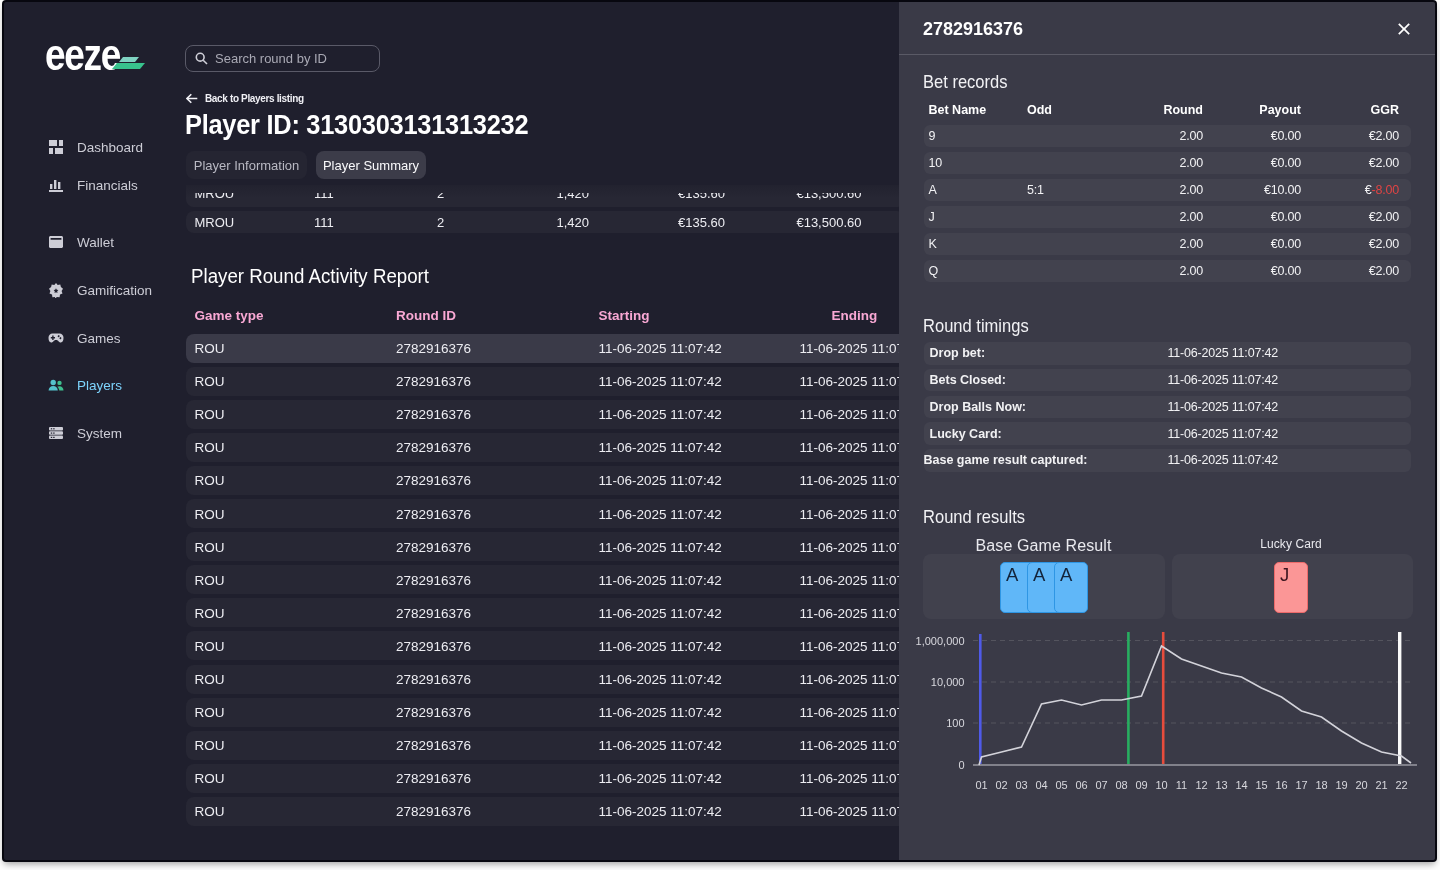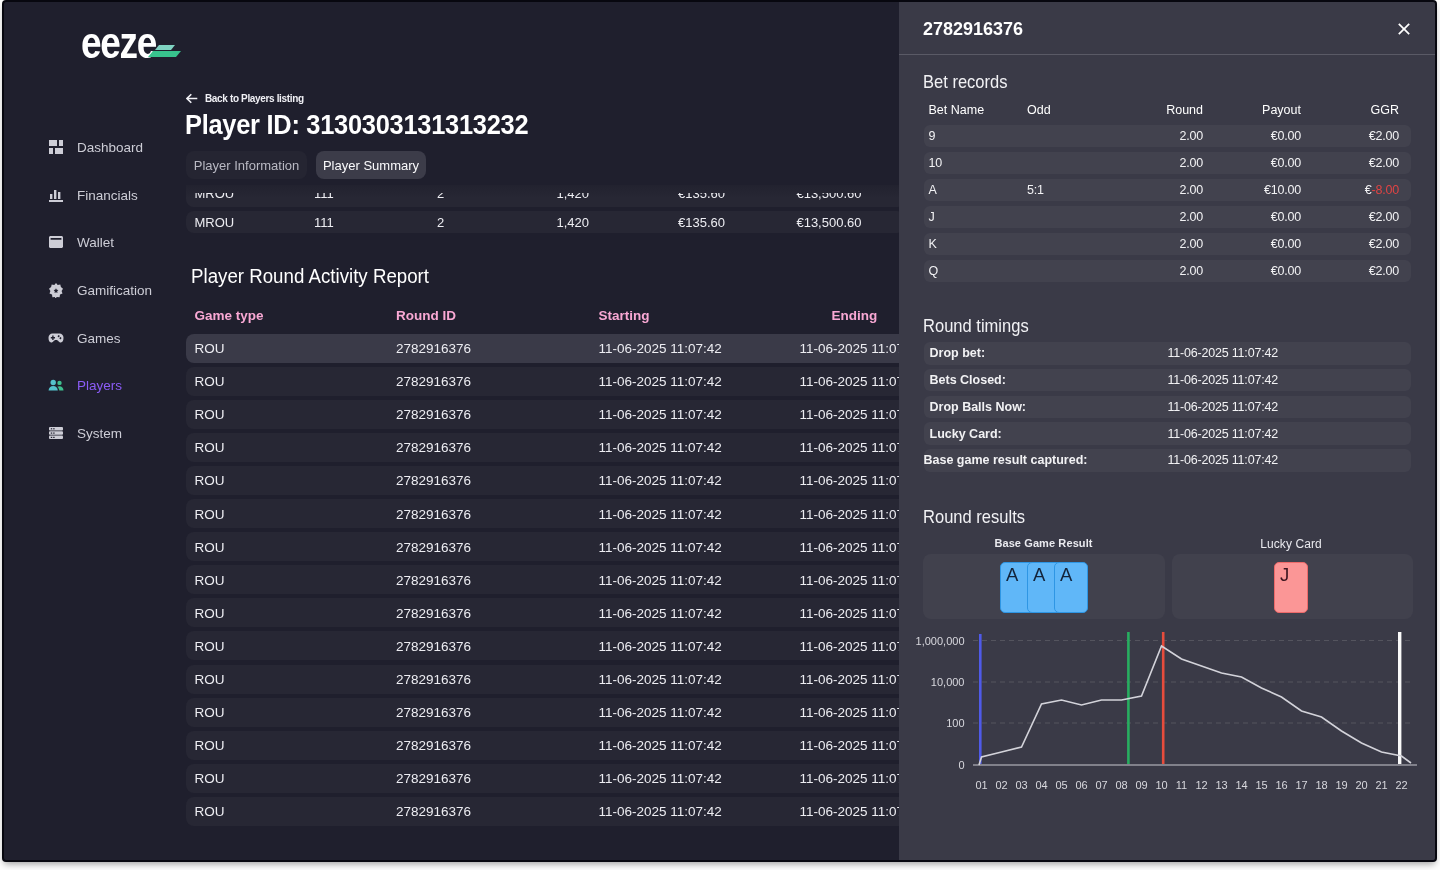--- a/index.html
+++ b/index.html
@@ -2,21 +2,21 @@
 <html><head>
 <meta charset="utf-8">
 <style>
   * { margin:0; padding:0; box-sizing:border-box; }
   html,body { width:1440px; height:870px; background:#fdfdfd; font-family:"Liberation Sans", sans-serif; overflow:hidden; }
   #app { position:absolute; left:4px; top:2px; width:1431px; height:858px; background:#1f1f2d;
          box-shadow:0 0 0 2px #07070f, 0 4px 7px rgba(0,0,0,.38); border-radius:2px; overflow:hidden; }
   .abs { position:absolute; }
   .nav-item { left:44px; width:150px; height:20px; color:#cdcdd6; font-size:13.5px; display:flex; align-items:center; gap:13px; }
   .nav-item svg { flex:0 0 16px; }
-  .nav-item.act { color:#8b5cf6; }
+  .nav-item.act { color:#7dd3fc; }
   
   .search { left:181px; top:43px; width:195px; height:27px; border:1px solid #5a5a68; border-radius:8px;
             display:flex; align-items:center; padding-left:9px; gap:7px; color:#a9a9b4; font-size:13px; }
   .backrow { left:182px; top:91px; color:#f0f0f5; font-size:10px; font-weight:bold; letter-spacing:-.35px; display:flex; align-items:center; gap:7px; }
   .h1 { left:181px; top:107px; color:#ffffff; font-size:27.5px; font-weight:bold; letter-spacing:-.3px; transform:scaleX(.925); transform-origin:0 50%; white-space:nowrap; }
   .tab { top:149px; height:28px; border-radius:8px; font-size:13px; display:flex; align-items:center; justify-content:center; }
   .tab1 { left:182px; width:121px; background:#252532; color:#b9b9c3; }
   .tab2 { left:312px; width:110px; background:#3c3c49; color:#fafafc; font-weight:500; }
   
   .srow { left:182px; width:719px; height:22px; background:#272734; border-radius:8px; color:#ededf2; font-size:13px; }
@@ -27,43 +27,43 @@
   .arow span { position:absolute; top:50%; transform:translateY(-50%); white-space:nowrap; }
   .c1 { left:8.5px; } .c2 { left:210px; } .c3 { left:412.5px; } .c4 { left:613.5px; }
   
   #drawer { position:absolute; left:895px; top:0; width:536px; height:858px; background:#3a3a47; }
   .dtitle { left:24px; top:17px; font-size:18px; font-weight:bold; color:#fff; }
   .dsep { left:0; top:51.5px; width:536px; height:1px; background:#5a5a66; }
   .dh2 { font-size:19px; line-height:22px; color:#f2f2f5; left:24px; transform:scaleX(.87); transform-origin:0 50%; white-space:nowrap; }
   .drow { left:24.5px; width:487.5px; background:#42424e; border-radius:6px; color:#f2f2f4; font-size:12.5px; }
   .drow > span { font-weight:500; letter-spacing:-.2px; }
   .drow > b, .drow > span, .bethdr > span { position:absolute; top:50%; transform:translateY(-50%); white-space:nowrap; }
-  .bethdr { color:#fff; font-size:12.5px; font-weight:normal; }
+  .bethdr { color:#fff; font-size:12.5px; font-weight:bold; }
   .bn { left:5px; } .od { left:103.5px; } .wg { right:208px; } .po { right:110px; } .gg { right:12px; }
   .panel { top:552px; height:65px; background:#41414d; border-radius:8px; }
   .card { position:absolute; width:34px; height:51px; border-radius:5px; font-size:18.5px; font-weight:400; padding:1px 0 0 5px; }
   .cblue { background:#60b7f8; border:1.5px solid #2e96e4; color:#13233a; }
   .cpink { background:#fb9696; border:1.5px solid #ee6a6a; color:#3c1620; }
 </style>
 </head>
 <body>
 <div id="app">
 
-  <div class="abs" style="left:41px; top:27px; width:110px; height:34px;margin-left:36px;">
+  <div class="abs" style="left:41px; top:39px; width:110px; height:34px;">
     <div class="abs" style="left:0; top:-11px; font-weight:bold; color:#fff; font-size:44px; letter-spacing:-1.5px; transform:scaleX(.84); transform-origin:0 0;">eeze</div>
     <svg class="abs" style="left:60px; top:14px;" width="42" height="16" viewBox="0 0 42 16">
       <polygon points="18,2 34,2 30,7 14,7" fill="#7fd3c2"></polygon>
       <polygon points="12,8 40,8 35,14 7,14" fill="#38c38d"></polygon>
     </svg>
   </div>
 
   <div class="abs nav-item" style="top:135px;"><svg width="16" height="16" viewBox="0 0 16 16" fill="#cdcdd6">
         <path d="M1 1h8v6H1zM11 1h4v6h-4zM1 9h4v6H1zM7 9h8v6H7z"></path>
       </svg>Dashboard</div>
-  <div class="abs nav-item" style="top:183px;text-align:center;"><svg width="16" height="16" viewBox="0 0 16 16" fill="#cdcdd6">
+  <div class="abs nav-item" style="top:173px;text-align:center;"><svg width="16" height="16" viewBox="0 0 16 16" fill="#cdcdd6">
         <path d="M1 13h14v2H1zM2 7h2.4v5H2zM6 3h2.4v9H6zM10 5h2.4v7H10z"></path>
       </svg>Financials</div>
   <div class="abs nav-item" style="top:230px;"><svg width="16" height="16" viewBox="0 0 16 16" fill="#cdcdd6">
         <path d="M1 3.5C1 2.7 1.7 2 2.5 2h11c.8 0 1.5.7 1.5 1.5v9c0 .8-.7 1.5-1.5 1.5h-11C1.7 14 1 13.3 1 12.5z M2.6 5.8h10.8V4H2.6z" fill-rule="evenodd"></path>
       </svg>Wallet</div>
   <div class="abs nav-item" style="top:278px;"><svg width="16" height="16" viewBox="0 0 16 16" fill="#cdcdd6">
         <path d="M8 1l1.7 2.1 2.6-.6.6 2.6L15 6.8l-1.4 2.3.9 2.5-2.5 1-.4 2.6-2.7-.3L7 16.8zM8 1 6.3 3.1l-2.6-.6-.6 2.6L1 6.8l1.4 2.3-.9 2.5 2.5 1 .4 2.6 2.7-.3z"></path>
         <polygon points="8,6.2 8.8,7.8 10.4,8 9.2,9.2 9.5,11 8,10.2 6.5,11 6.8,9.2 5.6,8 7.2,7.8" fill="#1f1f2d"></polygon>
       </svg>Gamification</div>
   <div class="abs nav-item" style="top:326px;"><svg width="16" height="16" viewBox="0 0 16 16" fill="#cdcdd6">
@@ -89,20 +89,24 @@
         <g fill="#1f1f2d">
           <rect x="2.8" y="3.2" width="1.4" height="1.2"></rect>
           <rect x="5.2" y="3.2" width="1.4" height="1.2"></rect>
           <rect x="2.8" y="7.5" width="1.4" height="1.2"></rect>
           <rect x="5.2" y="7.5" width="1.4" height="1.2"></rect>
           <rect x="2.8" y="11.8" width="1.4" height="1.2"></rect>
           <rect x="5.2" y="11.8" width="1.4" height="1.2"></rect>
         </g>
       </svg>System</div>
 
+  <div class="abs search"><svg width="13" height="13" viewBox="0 0 13 13" fill="none" stroke="#cfcfd8" stroke-width="1.6">
+        <circle cx="5.2" cy="5.2" r="3.9"></circle>
+        <line x1="8.2" y1="8.2" x2="12" y2="12"></line>
+      </svg>Search round by ID</div>
 
   <div class="abs backrow"><svg width="12" height="11" viewBox="0 0 12 11" stroke="#f0f0f5" stroke-width="1.6" fill="none">
         <line x1="1" y1="5.5" x2="11.3" y2="5.5"></line>
         <polyline points="5.3,1.2 1,5.5 5.3,9.8"></polyline>
       </svg>Back to Players listing</div>
   <div class="abs h1">Player ID: 3130303131313232</div>
   <div class="abs tab tab1">Player Information</div>
   <div class="abs tab tab2">Player Summary</div>
 
   <div class="abs" style="left:182px; top:183px; width:719px; height:21.5px; background:linear-gradient(#22222f, #272734 60%); border-radius:0 0 8px 8px;"></div>
@@ -294,21 +298,21 @@
         <div class="abs drow" style="top:420.4px; height:22.5px;">
           <b style="left:6px;">Lucky Card:</b>
           <span style="left:244px;">11-06-2025 11:07:42</span>
         </div>
         <div class="abs drow" style="top:447.2px; height:22.5px;">
           <b style="left:0;">Base game result captured:</b>
           <span style="left:244px;">11-06-2025 11:07:42</span>
         </div>
       </div>
     <div class="abs dh2" style="top:504px;">Round results</div>
-    <div class="abs" style="left:28.5px; top:535px; width:232px; text-align:center; color:#eaeaef; font-size:11px; font-weight:700; letter-spacing:.1px;">Base Game Result</div>
+    <div class="abs" style="left:28.5px; top:535px; width:232px; text-align:center; color:#eaeaef; font-size:16px; font-weight:400; letter-spacing:.1px;">Base Game Result</div>
     <div class="abs" style="left:276px; top:535px; width:232px; text-align:center; color:#eaeaef; font-size:12px; font-weight:500; letter-spacing:.1px;">Lucky Card</div>
     <div class="abs panel" style="left:23.5px; width:242px;"></div>
     <div class="abs panel" style="left:272.5px; width:241.5px;"></div>
     <div class="card cblue" style="left:101px; top:560px;">A</div>
     <div class="card cblue" style="left:128px; top:560px;">A</div>
     <div class="card cblue" style="left:155px; top:560px;">A</div>
     <div class="card cpink" style="left:375px; top:560px;">J</div>
     <svg class="abs" style="left:6px; top:625px;" width="526" height="170" viewBox="0 0 526 170">
       <g font-family="Liberation Sans, sans-serif" font-size="11" fill="#d8d8de" text-anchor="end">
         <text x="59.5" y="17.5">1,000,000</text>

